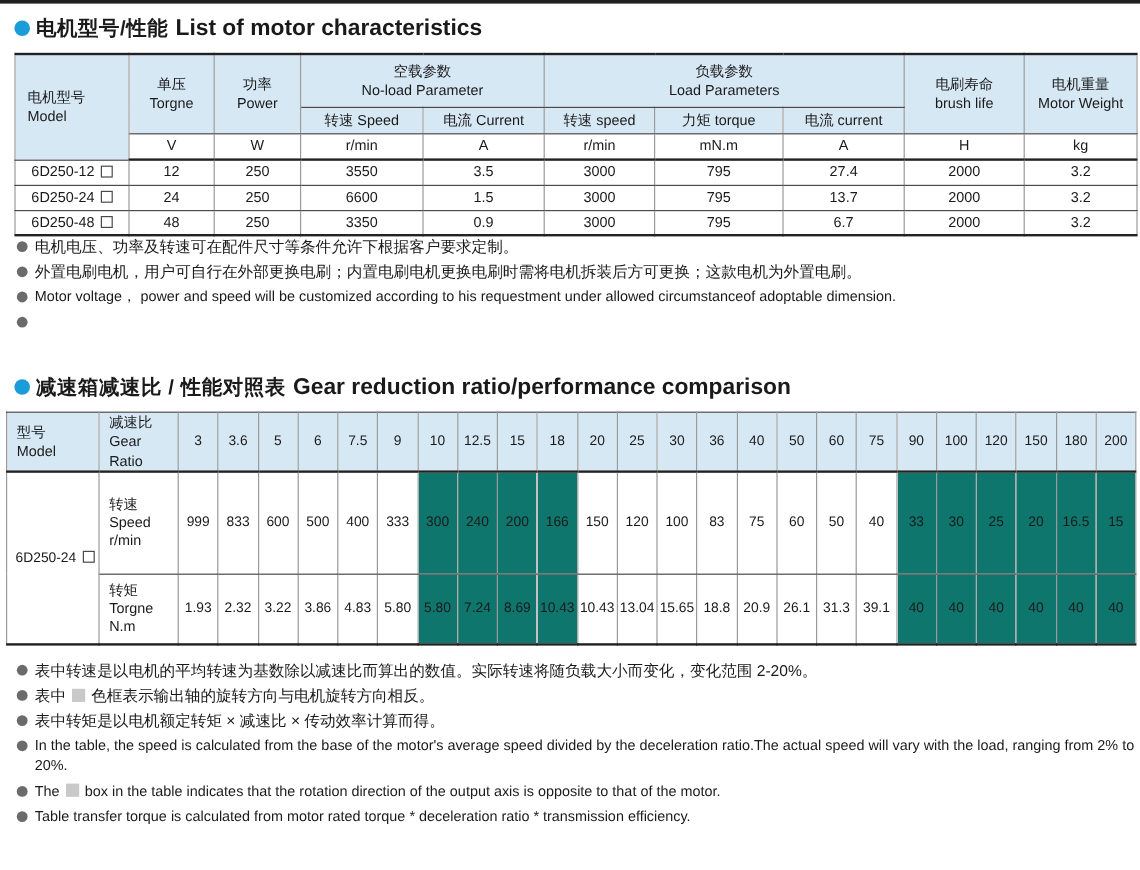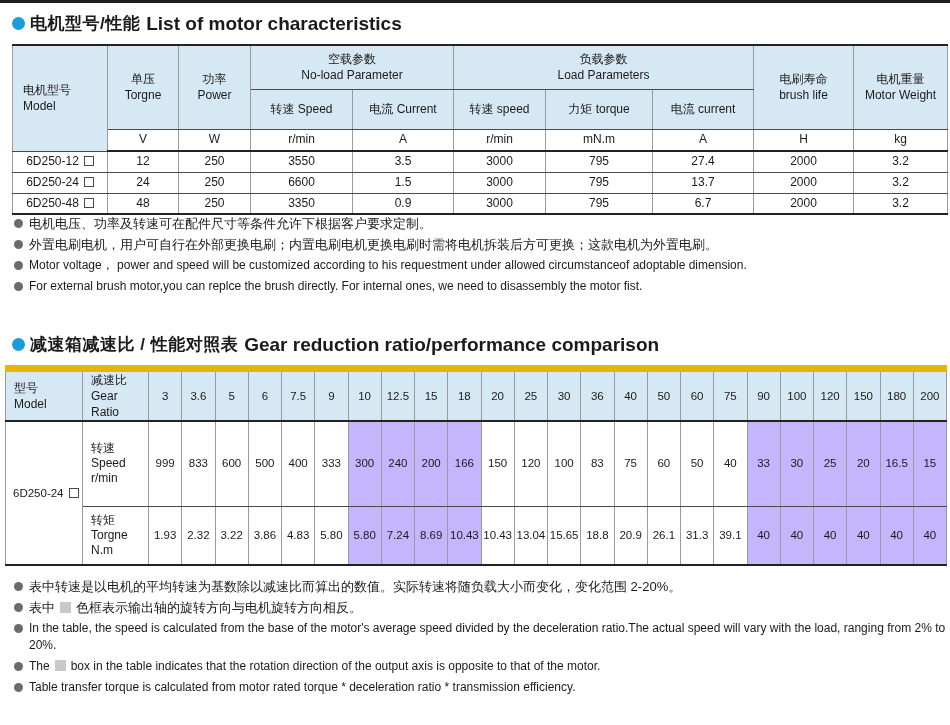--- a/index.html
+++ b/index.html
@@ -19,33 +19,33 @@
 
   
   table { border-collapse:collapse; table-layout:fixed; }
   td {
     border-top:1px solid #4a4a4a; border-bottom:1px solid #4a4a4a;
     border-left:1px solid #9a9a9a; border-right:1px solid #9a9a9a;
     text-align:center; vertical-align:middle; padding:0;
     font-size:12px; line-height:15px; overflow:hidden;
   }
   .hb { background:#d7e8f5; }
-  .shaded { background:#c4b5fd; }
+  .shaded { background:#0f766e; }
   .cell-2l div { line-height:16px; }
 
   
   .t1 { width:935px; margin:9px 0 0 12px; border-top:2px solid #222; border-bottom:2px solid #222; }
   .t1 tr.h1 td { height:44px; }
-  .t1 tr.h2 td { height:40px; }
+  .t1 tr.h2 td { height:22px; }
   .t1 tr.units td { height:22px; border-bottom:2px solid #222; }
   .t1 tr.data td { height:21px; }
   .t1 .model-h { text-align:left; padding-left:10px; }
 
   
-  .t2 { width:942px; margin:9px 0 0 5px; border-top:7px solid #eab308; border-bottom:2px solid #222; }
+  .t2 { width:942px; margin:9px 0 0 5px; border-top:1px solid #eab308; border-bottom:2px solid #222; }
   .t2 tr.h td { height:46px; border-bottom:2px solid #222; }
   .t2 tr.speed td { height:85px;margin-top:40px; }
   .t2 tr.torque td { height:59px; }
   .t2 .left { text-align:left; padding-left:8px; }
   .t2 .num { font-size:11.5px; padding:0 1px; }
   .t2 .t2-model { text-align:left; padding-left:7px; font-size:11.5px; white-space:nowrap; }
   .t2 .lbl div { line-height:15px; }
 
   
   .sq { display:inline-block; width:10px; height:10px; border:1.5px solid #4a4a4a; margin-left:5px; vertical-align:-1px; background:#fff; }
@@ -182,21 +182,20 @@
   <div class="note zh">
       <span class="b"></span>
       <span class="txt">外置电刷电机，用户可自行在外部更换电刷；内置电刷电机更换电刷时需将电机拆装后方可更换；这款电机为外置电刷。</span>
     </div>
   <div class="note en">
       <span class="b"></span>
       <span class="txt">Motor voltage， power and speed will be customized according to his requestment under allowed circumstanceof adoptable dimension.</span>
     </div>
   <div class="note en">
       <span class="b"></span>
-      <span class="txt">For external brush motor,you can replce the brush directly. For internal ones, we need to disassembly the motor fist.</span>
     </div>
 </div>
 
 <div class="sec-title title2-gap">
   <span class="dot"></span>
   <span class="zh">减速箱减速比 / 性能对照表</span>
   <span class="en">Gear reduction ratio/performance comparison</span>
 </div>
 
 <table class="t2">
@@ -309,20 +308,24 @@
 
 <div class="notes notes2">
   <div class="note zh">
       <span class="b"></span>
       <span class="txt">表中转速是以电机的平均转速为基数除以减速比而算出的数值。实际转速将随负载大小而变化，变化范围 2-20%。</span>
     </div>
   <div class="note zh">
       <span class="b"></span>
       <span class="txt"><span>表中</span><span class="inline-box"></span><span>色框表示输出轴的旋转方向与电机旋转方向相反。</span></span>
     </div>
+  <div class="note zh">
+      <span class="b"></span>
+      <span class="txt">表中转矩是以电机额定转矩 × 减速比 × 传动效率计算而得。</span>
+    </div>
   <div class="note en">
       <span class="b"></span>
       <span class="txt">In the table, the speed is calculated from the base of the motor's average speed  divided by the deceleration ratio.The actual speed will vary with the load, ranging from 2% to 20%.</span>
     </div>
   <div class="note en">
       <span class="b"></span>
       <span class="txt"><span>The</span><span class="inline-box"></span><span>box in the table indicates that the rotation direction of the output axis is opposite to that of the motor.</span></span>
     </div>
   <div class="note en">
       <span class="b"></span>

